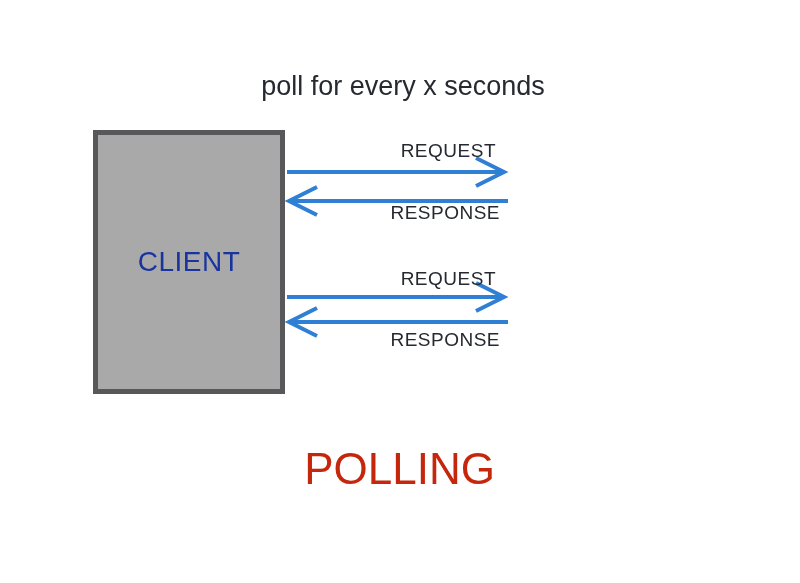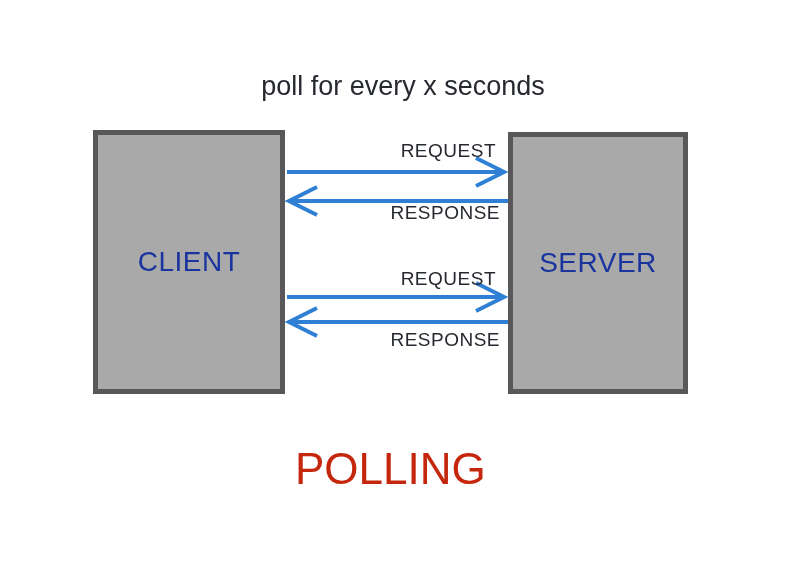--- a/index.html
+++ b/index.html
@@ -78,39 +78,36 @@
   .msg-label.response-1 { left: 300px; top: 203px; }
   .msg-label.request-2  { left: 296px; top: 269px; }
   .msg-label.response-2 { left: 300px; top: 330px; }
   .caption {
     position: absolute;
     left: 295px;
     top: 447px;
     width: 200px;
     height: 44px;
     line-height: 44px;
-    text-align: left;
+    text-align: right;
     font-size: 44px;
     color: var(--caption-red, #c5270d);
   }
 </style>
 </head>
 <body>
 
 <div class="canvas">
 
   <div class="title">poll for every x seconds</div>
 
   <div class="box client">
     <span class="node-label">CLIENT</span>
   </div>
 
-  <div class="box server">
-    <span class="node-label">SERVER</span>
-  </div>
 
   <svg class="arrows" width="800" height="583" viewBox="0 0 800 583">
     <g>
       <line x1="287" y1="172" x2="504" y2="172"></line>
       <polyline points="476,158 504,172 476,186"></polyline>
     </g>
     <g>
       <line x1="508" y1="201" x2="289" y2="201"></line>
       <polyline points="317,187 289,201 317,215"></polyline>
     </g>

